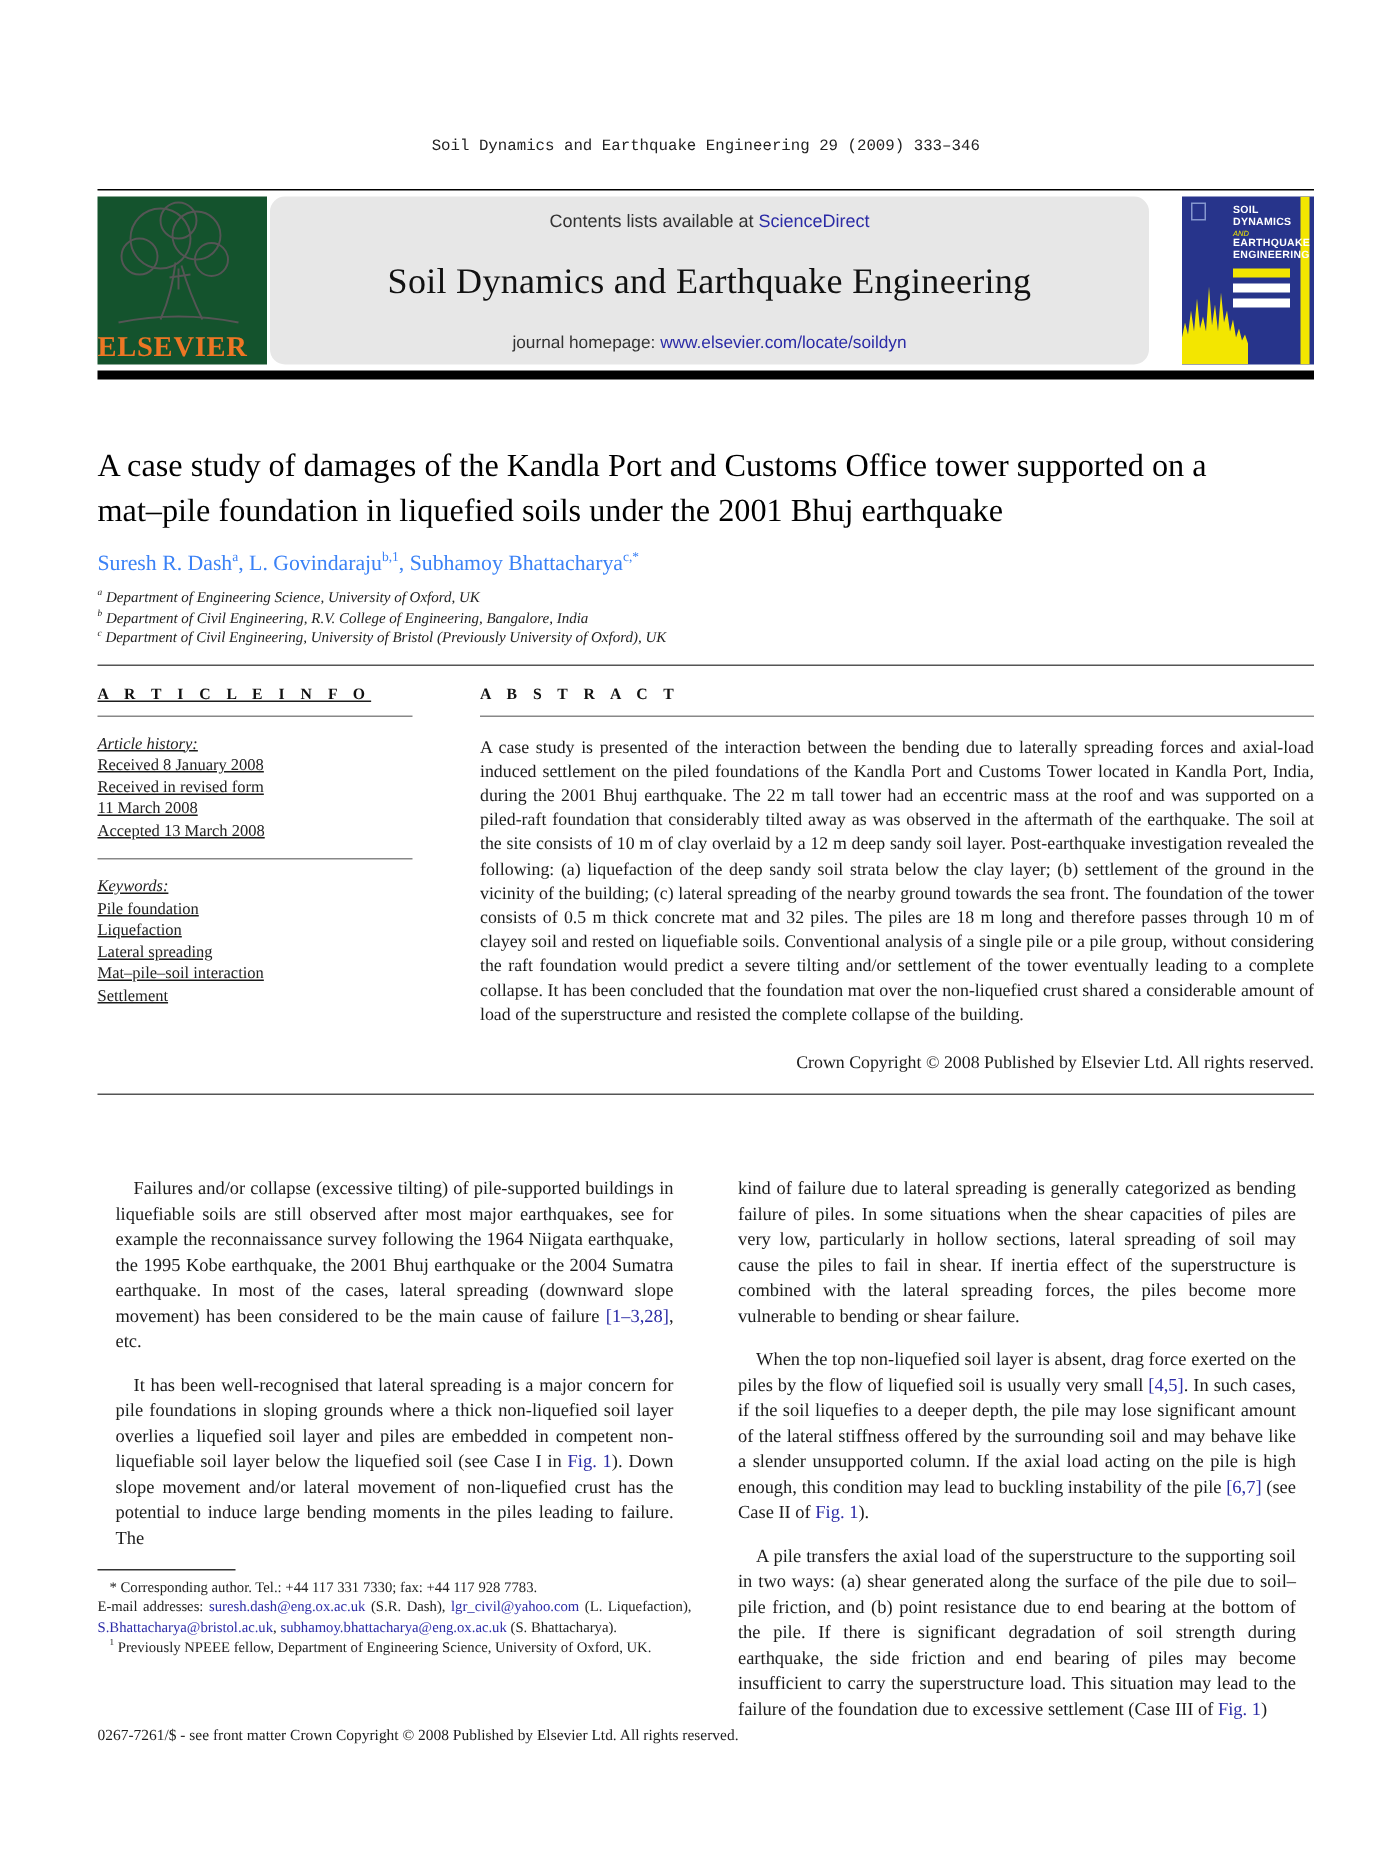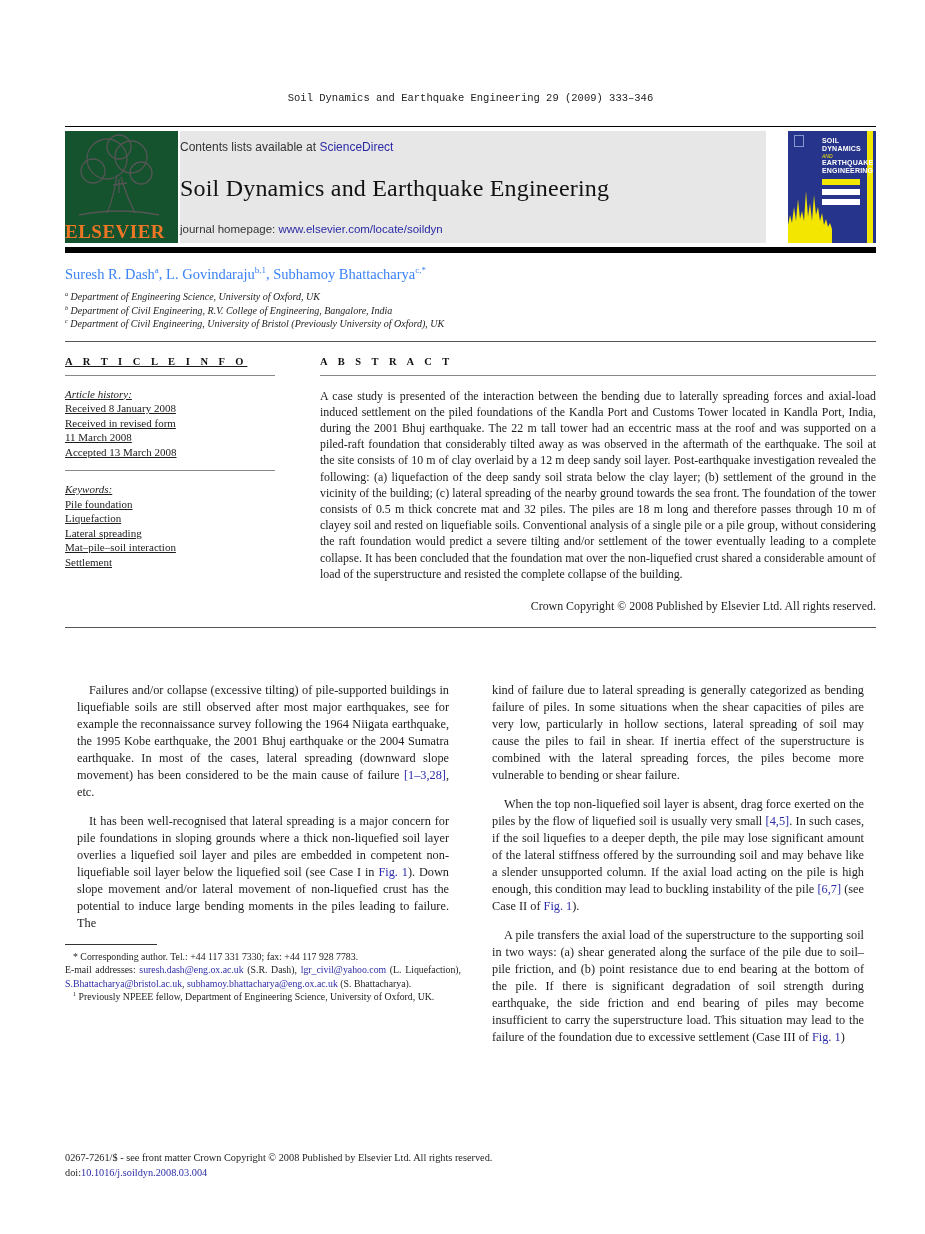--- a/index.html
+++ b/index.html
@@ -24,21 +24,21 @@
   .banner-left{width:113px;position:relative;background:#14532d;}
   .tree-svg{position:absolute;top:2px;left:4px;}
   .elsevier-word{
     position:absolute;bottom:0;left:0;width:100%;
     font-family:"Liberation Serif",serif;font-size:19px;font-weight:bold;
     letter-spacing:.5px;color:var(--c-elsevier-orange);
   }
   .banner-center{
     flex:1;margin-left:2px;background:var(--c-banner-gray);
     display:flex;flex-direction:column;justify-content:space-between;
-    padding:9px 0 8px;text-align:left;
+    padding:9px 0 8px;text-align:center;border-radius:10px;
   }
   .contents-line{font-family:"Liberation Sans",sans-serif;font-size:12px;color:#333;}
   .seg-link,.blue-link{color:var(--c-link);}
   .journal-title{font-size:24px;color:#111;letter-spacing:.2px;}
   .homepage-line{font-family:"Liberation Sans",sans-serif;font-size:11.5px;color:#333;}
   .banner-right{width:88px;margin-left:22px;position:relative;background:var(--c-cover-blue);overflow:hidden;}
   .cover-stripe{position:absolute;top:0;right:3px;width:6px;height:100%;background:var(--c-cover-yellow);}
   .cover-emblem{position:absolute;top:4px;left:6px;width:10px;height:12px;border:1px solid #9fb0e0;opacity:.8;}
   .cover-text{position:absolute;top:6px;left:34px;line-height:8px;}
   .cover-text .w{color:#fff;font-family:"Liberation Sans",sans-serif;font-weight:bold;font-size:7px;letter-spacing:.2px;}
@@ -127,20 +127,21 @@
         <div class="bar" style="background:#ffffff;"></div>
       </div>
       <svg class="cover-wave" width="44" height="58" viewBox="0 0 44 58">
         <polygon fill="var(--c-cover-yellow)" points="0,40 2,30 4,38 6,22 8,36 10,14 12,34 14,26 16,36 18,6 20,32 22,18 24,36 26,10 28,30 30,22 32,36 34,28 36,40 38,34 40,42 42,38 44,44 44,58 0,58"></polygon>
       </svg>
     </div>
   </div>
 
   <div class="thick-rule"></div>
 
+  <h1 class="article-title">A case study of damages of the Kandla Port and Customs Office tower supported on a mat–pile foundation in liquefied soils under the 2001 Bhuj earthquake</h1>
 
   <div class="authors"><span>Suresh R. Dash</span><sup>a</sup><span>, L. Govindaraju</span><sup>b,1</sup><span>, Subhamoy Bhattacharya</span><sup>c,*</sup></div>
 
   <div class="affiliations">
     <div><sup>a</sup><span> Department of Engineering Science, University of Oxford, UK</span></div>
     <div><sup>b</sup><span> Department of Civil Engineering, R.V. College of Engineering, Bangalore, India</span></div>
     <div><sup>c</sup><span> Department of Civil Engineering, University of Bristol (Previously University of Oxford), UK</span></div>
   </div>
 
   <div class="section-rule"></div>
@@ -192,14 +193,13 @@
       <p><span>kind of failure due to lateral spreading is generally categorized as bending failure of piles. In some situations when the shear capacities of piles are very low, particularly in hollow sections, lateral spreading of soil may cause the piles to fail in shear. If inertia effect of the superstructure is combined with the lateral spreading forces, the piles become more vulnerable to bending or shear failure.</span></p>
       <p class="indent"><span>When the top non-liquefied soil layer is absent, drag force exerted on the piles by the flow of liquefied soil is usually very small </span><span class="seg-link">[4,5]</span><span>. In such cases, if the soil liquefies to a deeper depth, the pile may lose significant amount of the lateral stiffness offered by the surrounding soil and may behave like a slender unsupported column. If the axial load acting on the pile is high enough, this condition may lead to buckling instability of the pile </span><span class="seg-link">[6,7]</span><span> (see Case II of </span><span class="seg-link">Fig. 1</span><span>).</span></p>
       <p class="indent"><span>A pile transfers the axial load of the superstructure to the supporting soil in two ways: (a) shear generated along the surface of the pile due to soil–pile friction, and (b) point resistance due to end bearing at the bottom of the pile. If there is significant degradation of soil strength during earthquake, the side friction and end bearing of piles may become insufficient to carry the superstructure load. This situation may lead to the failure of the foundation due to excessive settlement (Case III of </span><span class="seg-link">Fig. 1</span><span>)</span></p>
     </div>
   </div>
 
 </div>
 
 <div class="page-footer">
   <div>0267-7261/$ - see front matter Crown Copyright © 2008 Published by Elsevier Ltd. All rights reserved.</div>
-  <div><span>doi:</span><span class="blue-link">10.1016/j.soildyn.2008.03.004</span></div>
 </div>
 
 </body></html>

